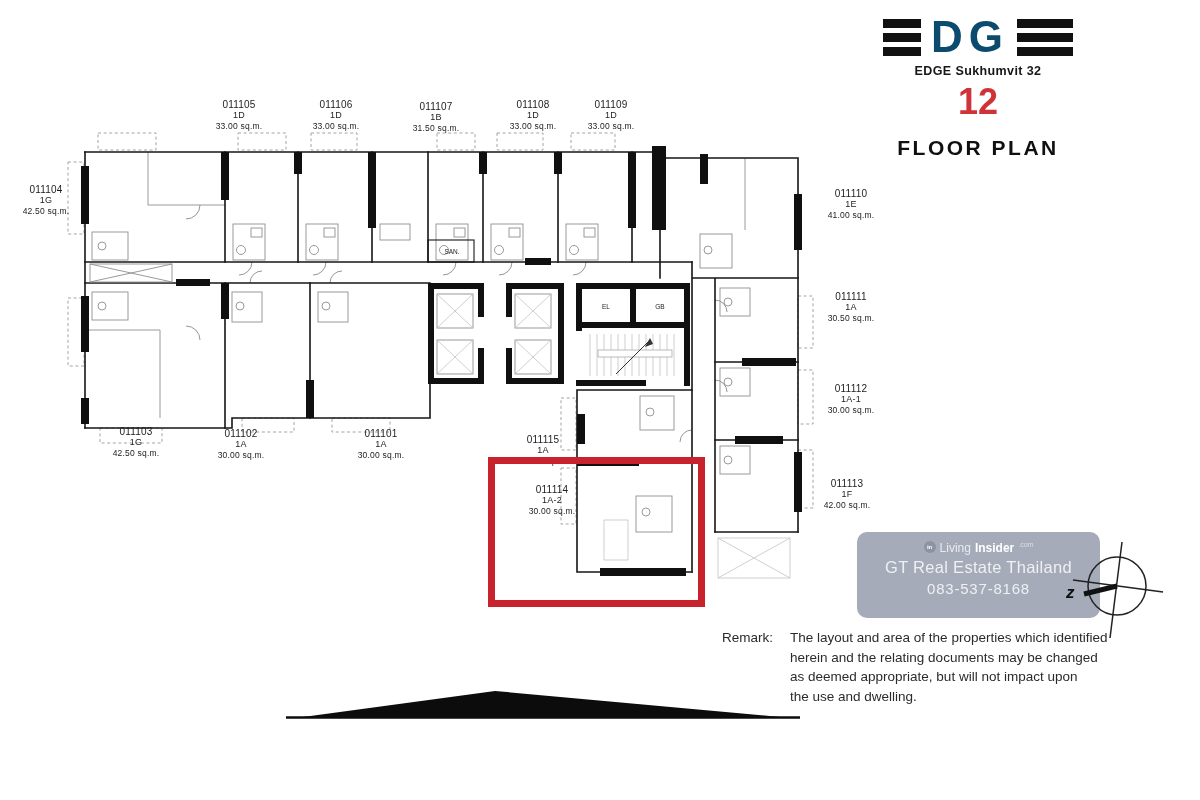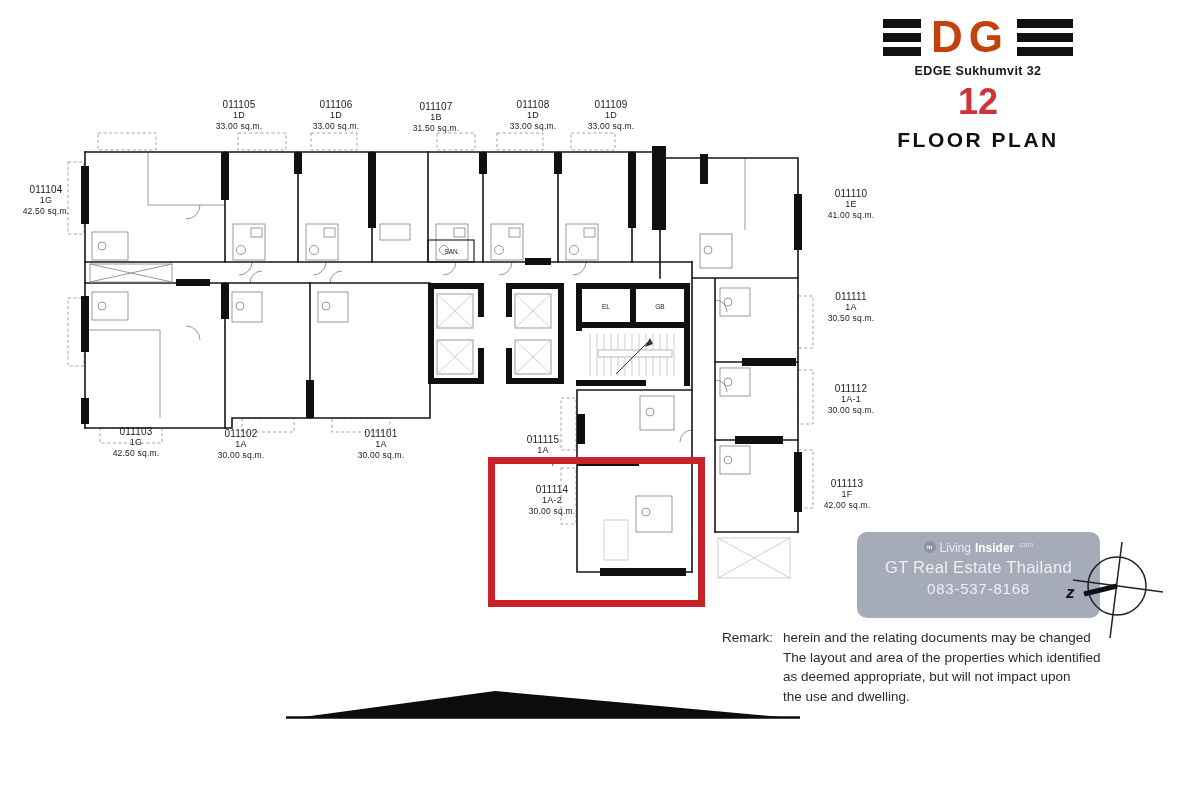--- a/index.html
+++ b/index.html
@@ -24,42 +24,42 @@
   .u-area{display:block;font-size:8.5px}
   
   #highlight-box{position:absolute;left:488px;top:457px;width:217px;height:150px;
                  border:7px solid #c8232c;box-sizing:border-box;z-index:4;pointer-events:none}
   
   #logo-block{position:absolute;left:880px;top:14px;width:196px;text-align:center;z-index:3}
   .logo-row{display:flex;align-items:center;justify-content:center;gap:8px;height:46px}
   .bars{display:flex;flex-direction:column;gap:5px}
   .bars i{display:block;width:38px;height:9px;background:#111}
   .bars.right i{width:56px}
-  .logo-dg{font-weight:900;font-size:44px;letter-spacing:6px;color:#c2410c;line-height:44px;margin-left:2px}
+  .logo-dg{font-weight:900;font-size:44px;letter-spacing:6px;color:#0c4a6e;line-height:44px;margin-left:2px}
   .logo-sub{font-size:12.5px;font-weight:bold;letter-spacing:.4px;color:#161616;margin-top:4px}
   .floor-num{font-size:36px;font-weight:700;color:#cf3338;margin-top:6px;line-height:36px}
-  .floor-title{font-size:21px;font-weight:700;letter-spacing:2.5px;color:#101010;margin-top:8px}
+  .floor-title{font-size:21px;font-weight:700;letter-spacing:2.5px;color:#101010;margin-top:16px}
   
   #watermark{position:absolute;left:857px;top:532px;width:243px;height:86px;background:#a6abb9;
              border-radius:10px;z-index:2;text-align:center;color:rgba(255,255,255,.85)}
   .wm-brand{margin-top:9px;font-size:12px;display:flex;align-items:flex-start;justify-content:center;gap:4px}
   .wm-ico{display:inline-block;width:12px;height:12px;border-radius:50%;background:#8d93a3;color:#fff;
           font-size:6px;line-height:12px;text-align:center;font-weight:bold}
   .wm-living{color:rgba(255,255,255,.75)}
   .wm-insider{font-weight:bold;color:#fff}
   .wm-tld{font-size:7px;color:rgba(255,255,255,.6)}
   .wm-company{font-size:16.5px;margin-top:3px;color:rgba(250,251,253,.85);letter-spacing:.3px}
   .wm-phone{font-size:15px;margin-top:3px;color:rgba(250,251,253,.85);letter-spacing:.8px}
   
   #compass-svg{position:absolute;left:1064px;top:534px;z-index:5}
   .cmp-line{stroke:#222;stroke-width:1.5;fill:none}
   .cmp-needle{stroke:#111;stroke-width:5;fill:none}
   .cmp-z{font-size:17px;font-weight:bold;font-style:italic;fill:#111}
   
-  #remark{position:absolute;left:722px;top:628px;display:flex;gap:10px;z-index:3;
+  #remark{position:absolute;left:722px;top:628px;display:flex;gap:17px;z-index:3;
           font-size:13.5px;line-height:19.5px;color:#2b2b2b}
   .remark-label{flex:0 0 auto}
   .remark-lines div{white-space:nowrap}
 </style>
 </head>
 <body>
 
 <div id="page">
 
   <svg id="plan-svg" width="1200" height="800" viewBox="0 0 1200 800">
@@ -357,20 +357,20 @@
     <circle class="cmp-line" cx="53" cy="52" r="29"></circle>
     <path class="cmp-line" d="M58,8 L46,104"></path>
     <path class="cmp-line" d="M9,46 L99,58"></path>
     <path class="cmp-needle" d="M53,52 L20,60"></path>
     <text class="cmp-z" x="2" y="64">z</text>
   </svg>
 
   <div id="remark">
     <div class="remark-label">Remark:</div>
     <div class="remark-lines">
+      <div>The layout and area of the properties which identified</div>
       <div>herein and the relating documents may be changed</div>
-      <div>The layout and area of the properties which identified</div>
       <div>as deemed appropriate, but will not impact upon</div>
       <div>the use and dwelling.</div>
     </div>
   </div>
 
 </div>
 
 </body></html>

